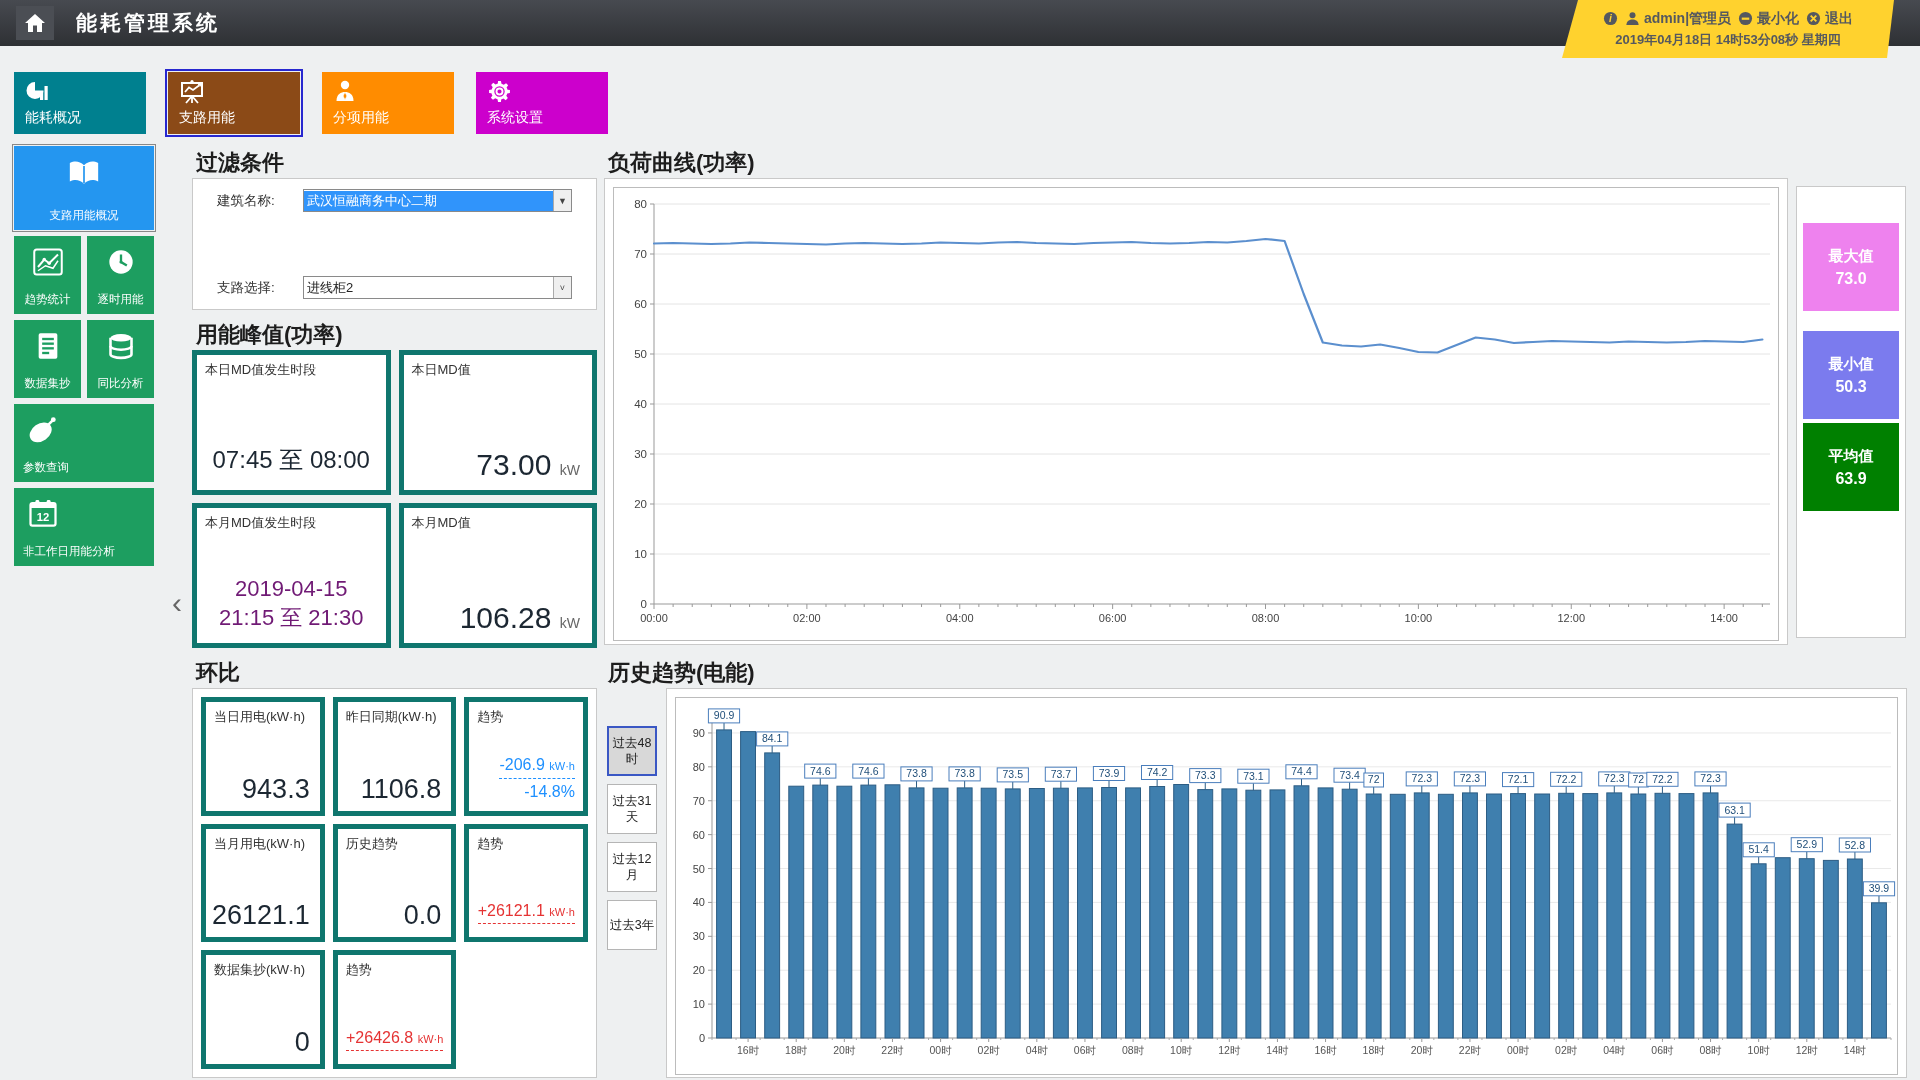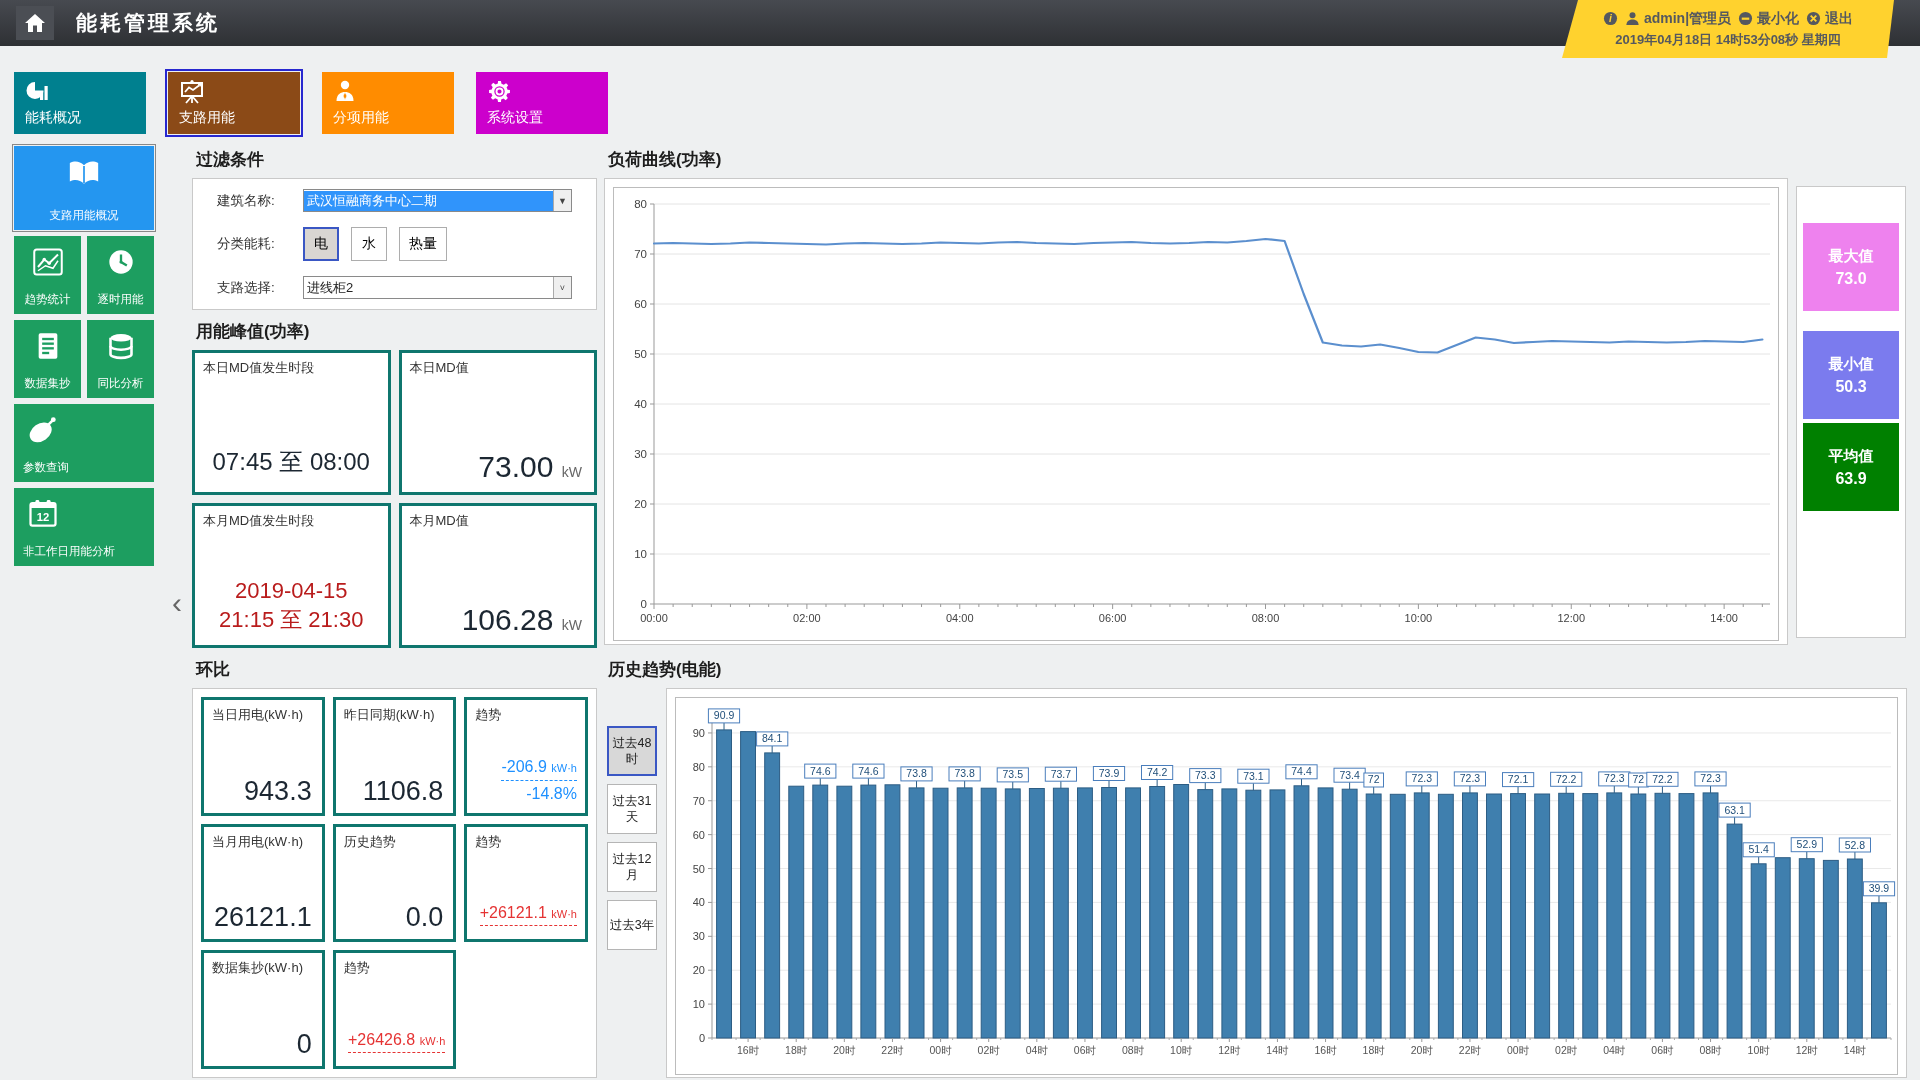--- a/index.html
+++ b/index.html
@@ -29,40 +29,40 @@
   .sidebar { position:absolute; left:14px; top:146px; width:140px; display:flex; flex-wrap:wrap; gap:6px; }
   .side-tile { background:#1d9e60; color:#fff; cursor:pointer; position:relative; padding:8px; }
   .side-tile .side-label { position:absolute; left:0; right:0; bottom:7px; font-size:11.5px; text-align:center; white-space:nowrap; }
   .tile-big { width:148px; height:84px; background:#2496f0; outline:1px solid #888; outline-offset:1px; }
   .tile-half { width:67px; height:78px; }
   .tile-full { width:140px; height:78px; }
   .tile-half .side-icon, .tile-big .side-icon, .tile-full .side-icon { display:block; margin:4px auto 0; }
   .collapse-arrow { position:absolute; left:172px; top:588px; font-size:30px; color:#666; cursor:pointer; line-height:1; }
 
   
-  .panel-title { position:absolute; font-size:17px; font-weight:bold; color:#1d1d1d; }
+  .panel-title { position:absolute; font-size:22px; font-weight:bold; color:#1d1d1d; }
   .panel { position:absolute; background:#fff; border:1px solid #c9c9c9; }
-  .card { background:#fff; border:3px solid #0f766e; position:relative; }
+  .card { background:#fff; border:5px solid #0f766e; position:relative; }
   .card-label { position:absolute; left:8px; top:6px; font-size:13px; color:#333; }
 
   
   .filter-row { display:flex; align-items:center; }
   .filter-label { width:86px; font-size:13.5px; color:#333; }
   .select-box { flex:1; height:23px; border:1px solid #8a8a8a; background:#fff; display:flex; align-items:center; cursor:pointer; }
   .select-text { flex:1; font-size:13px; padding:1px 3px; white-space:nowrap; overflow:hidden; }
   .select-text.hl { background:#3094fb; color:#fff; }
   .select-arrow { width:18px; height:100%; border-left:1px solid #aaa; background:#efefef; display:flex; align-items:center; justify-content:center; font-size:9px; color:#444; }
   .energy-btn { height:34px; border:1px solid #adadad; background:#fff; font-size:14px; margin-right:12px; cursor:pointer; font-family:inherit; }
   .energy-btn.sel { background:#d9d6d2; border:2px solid #3a57c4; }
 
   
   .big-val { position:absolute; right:12px; bottom:8px; font-size:30px; color:#1c2732; }
   .big-val .unit { font-size:14px; color:#666; }
   .center-val { position:absolute; left:0; right:0; bottom:14px; text-align:center; font-size:24px; color:#1c2732; }
-  .center-val2 { position:absolute; left:0; right:0; bottom:10px; text-align:center; font-size:22px; color:#b91c1c; line-height:1.35; }
+  .center-val2 { position:absolute; left:0; right:0; bottom:10px; text-align:center; font-size:22px; color:#701a75; line-height:1.35; }
   .hb-val { position:absolute; right:10px; bottom:6px; font-size:27px; color:#1c2732; }
   .trend-box { position:absolute; right:8px; bottom:10px; text-align:right; font-size:16px; }
   .trend-box .unit { font-size:11px; }
   .trend-blue { color:#1e90ff; }
   .trend-red { color:#e53333; }
   .tdiv-blue { border-bottom:1px dashed #1e90ff; margin:4px 0; }
   .tdiv-red { border-bottom:1px dashed #e53333; margin:3px 0; }
 
   
   .stat-tile { width:96px; height:88px; margin:0 auto; color:#fff; display:flex; flex-direction:column; align-items:center; justify-content:center; font-weight:bold; }
@@ -223,26 +223,20 @@
 <div class="collapse-arrow">‹</div>
 
 <div class="panel-title" style="left:196px; top:148px;">过滤条件</div>
 <div class="panel" style="left:192px; top:178px; width:405px; height:132px; padding:10px 24px; display:flex; flex-direction:column; justify-content:space-between;">
   <div class="filter-row">
     <span class="filter-label">建筑名称:</span>
     <div class="select-box">
       <span class="select-text hl">武汉恒融商务中心二期</span>
       <span class="select-arrow">▼</span>
     </div>
-  </div>
-  <div class="filter-row">
-    <span class="filter-label">分类能耗:</span>
-    <button class="energy-btn sel" style="width:36px;">电</button>
-    <button class="energy-btn" style="width:36px;">水</button>
-    <button class="energy-btn" style="width:48px;">热量</button>
   </div>
   <div class="filter-row">
     <span class="filter-label">支路选择:</span>
     <div class="select-box">
       <span class="select-text">进线柜2</span>
       <span class="select-arrow">˅</span>
     </div>
   </div>
 </div>
 

